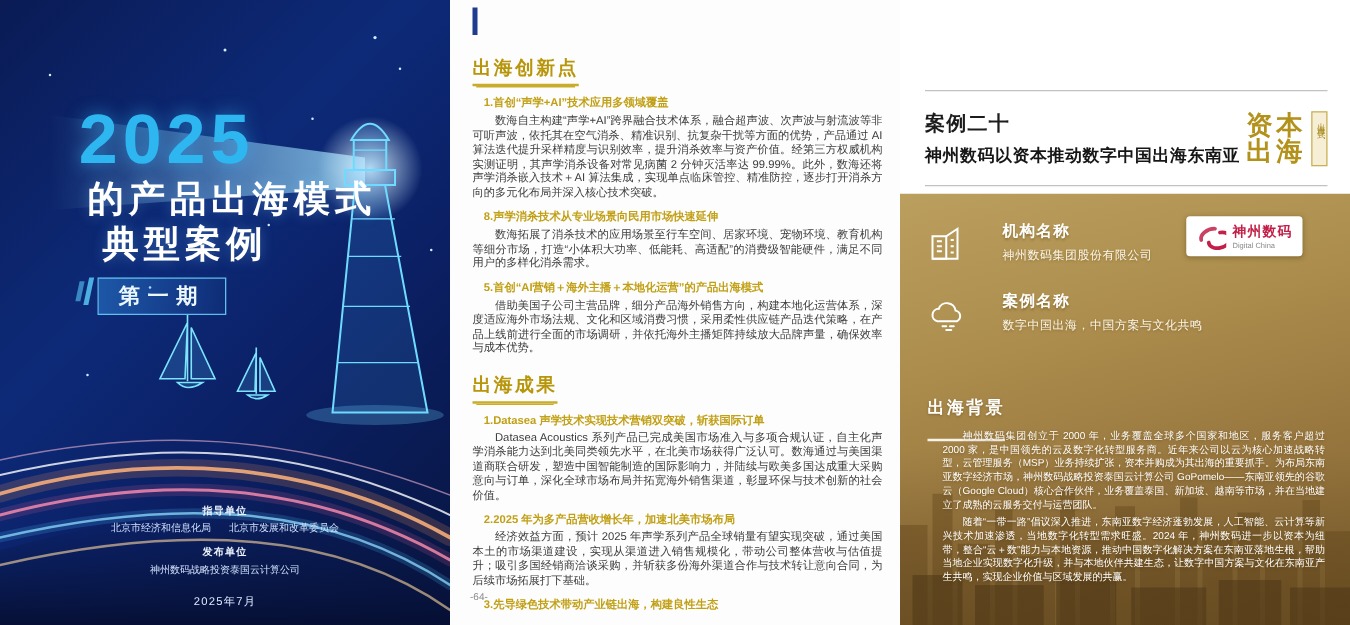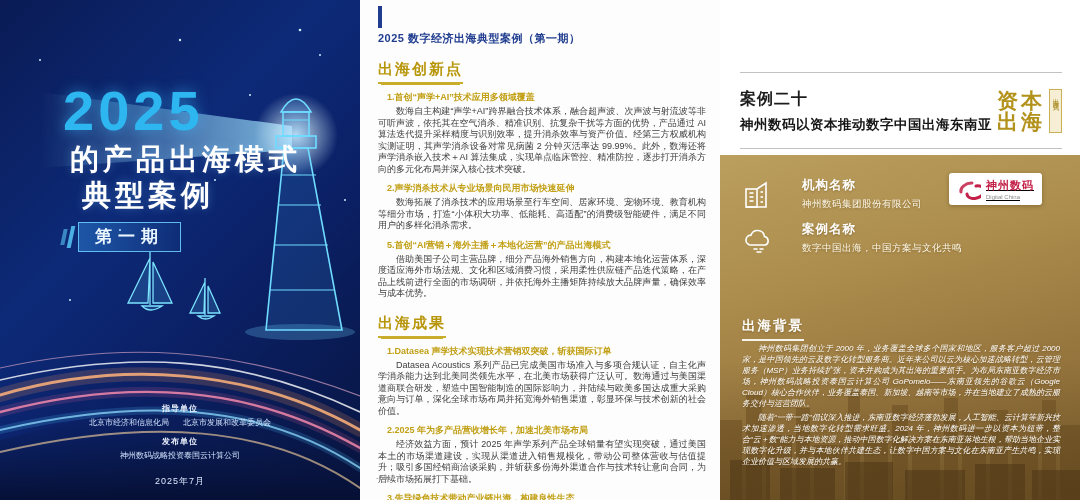--- a/index.html
+++ b/index.html
@@ -12,21 +12,21 @@
     background:linear-gradient(135deg,#0a1b55 0%,#0d2a78 38%,#0b2065 62%,#081540 100%); }
   .cover svg.art { position:absolute; left:0; top:0; width:360px; height:500px; }
   .cover-text { position:absolute; left:0; top:0; width:360px; height:500px; }
   .cover-year { position:absolute; left:63px; top:78px; font-size:56px; font-weight:bold;
     letter-spacing:4px; color:#2eb6f0;
     text-shadow:0 0 14px rgba(60,190,255,.55); }
   .cover-title1 { position:absolute; left:70px; top:140px; font-size:29px; font-weight:bold;
     color:#fff; letter-spacing:4px; text-shadow:0 0 10px rgba(120,200,255,.35); }
   .cover-title2 { position:absolute; left:82px; top:176px; font-size:29px; font-weight:bold;
     color:#fff; letter-spacing:4px; text-shadow:0 0 10px rgba(120,200,255,.35); }
-  .issue-badge { position:absolute; left:62px; top:222px; display:flex; align-items:center; }
+  .issue-badge { position:absolute; left:62px; top:222px; display:flex; }
   .issue-bars { display:flex; gap:3px; margin-right:5px; }
   .issue-bars i { display:block; width:4px; height:22px; background:#57c8f5; transform:skewX(-12deg); opacity:.85; }
   .issue-bars i:first-child { height:16px; margin-top:3px; opacity:.6; }
   .issue-box { border:1px solid rgba(110,210,255,.85); padding:2px 16px 3px 16px;
     background:linear-gradient(90deg,rgba(60,170,255,.35),rgba(60,170,255,.05));
     color:#eaf7ff; font-size:17px; font-weight:bold; letter-spacing:6px; }
   .cover-footer { position:absolute; left:0; bottom:0; width:360px; text-align:center; color:#d8e6ff; }
   .cf-label { font-size:8px; font-weight:bold; color:#eef4ff; letter-spacing:1px; }
   .cf-orgs { font-size:8px; margin-top:3px; color:#cfe0fb; }
   .cf-orgs span { margin:0 6px; }
@@ -69,28 +69,28 @@
 
   .info-row { position:absolute; left:22px; display:flex; align-items:flex-start; gap:28px; }
   .info-icon { width:32px; height:32px; flex:0 0 32px; margin-top:2px; }
   .info-label { font-size:12.5px; font-weight:bold; color:#fff; letter-spacing:1px;
     text-shadow:0 1px 2px rgba(90,60,10,.4); }
   .info-value { margin-top:4px; font-size:9.5px; color:#fdf8ea; letter-spacing:.5px;
     text-shadow:0 1px 2px rgba(90,60,10,.4); }
 
   .logo-box { position:absolute; right:38px; top:18px; background:#fff; border-radius:3px;
     padding:5px 8px 5px 6px; display:flex; align-items:center; gap:5px;
-    box-shadow:0 1px 4px rgba(60,40,0,.35);text-decoration:underline; }
+    box-shadow:0 1px 4px rgba(60,40,0,.35); }
   .logo-cn { font-size:11px; font-weight:bold; color:#c22048; letter-spacing:1px; }
   .logo-en { font-size:6px; color:#8a8a8a; margin-top:1px; }
 
   .bg-h { position:absolute; left:22px; top:162px; font-size:13.5px; font-weight:bold; color:#fff;
-    letter-spacing:2px; text-shadow:0 1px 2px rgba(90,60,10,.45); padding-bottom:4px;
+    letter-spacing:2px; text-shadow:0 1px 2px rgba(90,60,10,.45); padding-bottom:16px;
     border-bottom:2px solid rgba(255,255,255,.9); }
-  .bg-paras { position:absolute; left:22px; right:20px; top:188px;font-style:italic; }
+  .bg-paras { position:absolute; left:34px; right:20px; top:188px; }
   .bg-para { font-size:8px; line-height:11px; color:#fff; text-align:justify; text-indent:2em;
     text-shadow:0 1px 2px rgba(90,60,10,.5); margin-bottom:3px; }
 </style>
 </head>
 <body>
 
 <div class="spread">
 
   <div class="cover">
     <svg class="art" viewBox="0 0 360 500">
@@ -180,29 +180,28 @@
         <div class="cf-label">发布单位</div>
         <div class="cf-orgs">神州数码战略投资泰国云计算公司</div>
         <div class="cf-date">2025年7月</div>
       </div>
     </div>
   </div>
 
   <div class="page">
     <div class="page-head">
       <div class="page-head-bar"></div>
-      <div class="page-head-title">2025 数字经济出海典型案例（第一期）</div>
     </div>
 
     <div>
       <span class="sec-h">出海创新点</span>
     </div>
     <div class="sub-h">1.首创“声学+AI”技术应用多领域覆盖</div>
     <div class="para">数海自主构建“声学+AI”跨界融合技术体系，融合超声波、次声波与射流波等非可听声波，依托其在空气消杀、精准识别、抗复杂干扰等方面的优势，产品通过 AI 算法迭代提升采样精度与识别效率，提升消杀效率与资产价值。经第三方权威机构实测证明，其声学消杀设备对常见病菌 2 分钟灭活率达 99.99%。此外，数海还将声学消杀嵌入技术＋AI 算法集成，实现单点临床管控、精准防控，逐步打开消杀方向的多元化布局并深入核心技术突破。</div>
-    <div class="sub-h">2.声学消杀技术从专业场景向民用市场快速延伸</div>
+    <div class="sub-h">8.声学消杀技术从专业场景向民用市场快速延伸</div>
     <div class="para">数海拓展了消杀技术的应用场景至行车空间、居家环境、宠物环境、教育机构等细分市场，打造“小体积大功率、低能耗、高适配”的消费级智能硬件，满足不同用户的多样化消杀需求。</div>
     <div class="sub-h">5.首创“AI营销＋海外主播＋本地化运营”的产品出海模式</div>
     <div class="para">借助美国子公司主营品牌，细分产品海外销售方向，构建本地化运营体系，深度适应海外市场法规、文化和区域消费习惯，采用柔性供应链产品迭代策略，在产品上线前进行全面的市场调研，并依托海外主播矩阵持续放大品牌声量，确保效率与成本优势。</div>
 
     <div>
       <span class="sec-h">出海成果</span>
     </div>
     <div class="sub-h">1.Datasea 声学技术实现技术营销双突破，斩获国际订单</div>
     <div class="para">Datasea Acoustics 系列产品已完成美国市场准入与多项合规认证，自主化声学消杀能力达到北美同类领先水平，在北美市场获得广泛认可。数海通过与美国渠道商联合研发，塑造中国智能制造的国际影响力，并陆续与欧美多国达成重大采购意向与订单，深化全球市场布局并拓宽海外销售渠道，彰显环保与技术创新的社会价值。</div>
     <div class="sub-h">2.2025 年为多产品营收增长年，加速北美市场布局</div>
@@ -284,21 +283,21 @@
             <line x1="18.5" y1="18" x2="21" y2="18"></line>
               <line x1="18.5" y1="23" x2="21" y2="23"></line>
           </g>
         </svg>
         <div>
           <div class="info-label">机构名称</div>
           <div class="info-value">神州数码集团股份有限公司</div>
         </div>
       </div>
 
-      <div class="info-row" style="top:66px;justify-content:space-between;">
+      <div class="info-row" style="top:78px;justify-content:space-between;">
         <svg class="info-icon" viewBox="0 0 32 32">
           <g fill="none" stroke="#fff" stroke-width="1.6" stroke-linecap="round">
             <path d="M8,22 a5,5 0 0 1 1,-9.9 a7,7 0 0 1 13.5,1.4 a4.5,4.5 0 0 1 1,8.5 H9"></path>
             <path d="M12,26 h3 M18,26 h3 M15,29 h4"></path>
           </g>
         </svg>
         <div>
           <div class="info-label">案例名称</div>
           <div class="info-value">数字中国出海，中国方案与文化共鸣</div>
         </div>

